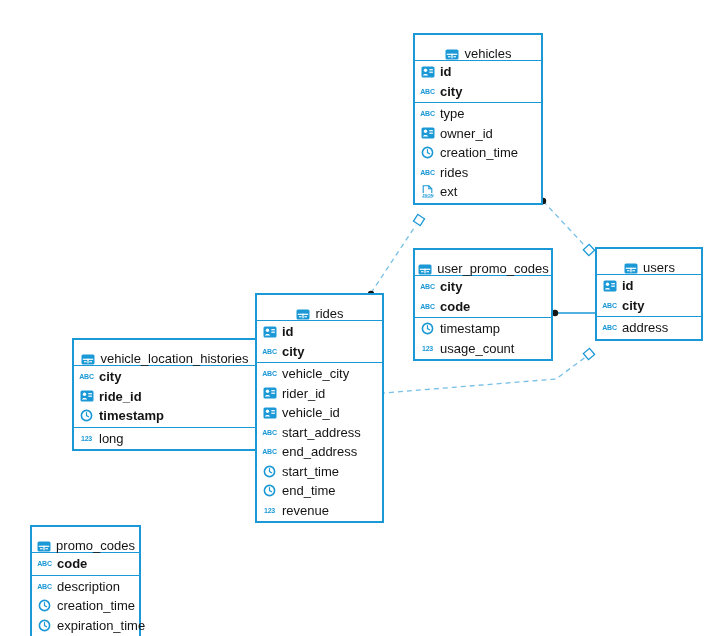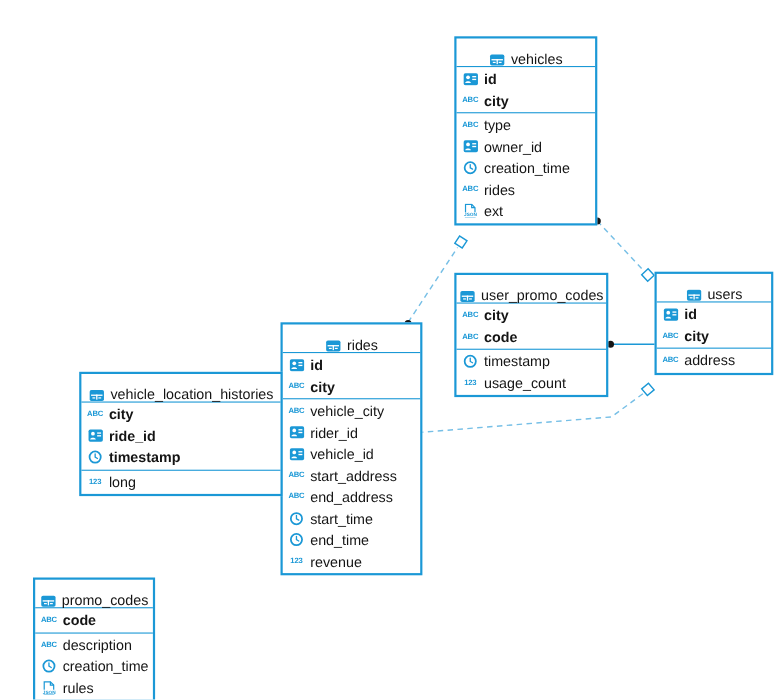--- a/index.html
+++ b/index.html
@@ -401,20 +401,29 @@
             <svg width="13" height="13" viewBox="0 0 13 13">
               <circle cx="6.5" cy="6.5" r="5.1" fill="none" stroke="#1b98d6" stroke-width="1.6"></circle>
               <path d="M6.5 3.6v3l2.1 1.2" fill="none" stroke="#1b98d6" stroke-width="1.2" stroke-linecap="round"></path>
             </svg>
           </span>
           <span class="col-name">creation_time</span>
         </div>
         <div class="erd-row">
           <span class="icon">
             <svg width="13" height="13" viewBox="0 0 13 13">
+              <circle cx="6.5" cy="6.5" r="5.1" fill="none" stroke="#1b98d6" stroke-width="1.6"></circle>
+              <path d="M6.5 3.6v3l2.1 1.2" fill="none" stroke="#1b98d6" stroke-width="1.2" stroke-linecap="round"></path>
+            </svg>
+          </span>
+          <span class="col-name">expiration_time</span>
+        </div>
+        <div class="erd-row">
+          <span class="icon">
+            <svg width="13" height="13" viewBox="0 0 13 13">
               <path d="M2.2 0.8h5.6l3 3v8.4H2.2z" fill="none" stroke="#1b98d6" stroke-width="1.1"></path>
               <path d="M7.8 0.8v3h3" fill="none" stroke="#1b98d6" stroke-width="1.1"></path>
               <rect x="0.8" y="8" width="11" height="4.4" fill="#fff"></rect>
               <text x="0.9" y="11.6" font-size="4.3" font-weight="bold" fill="#1b98d6" font-family="Liberation Sans,sans-serif">JSON</text>
             </svg>
           </span>
           <span class="col-name">rules</span>
         </div>
       </div>
     </div>

